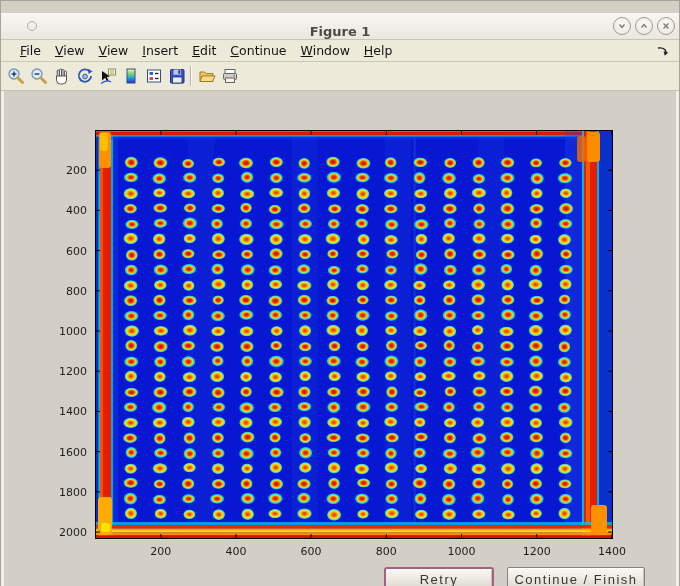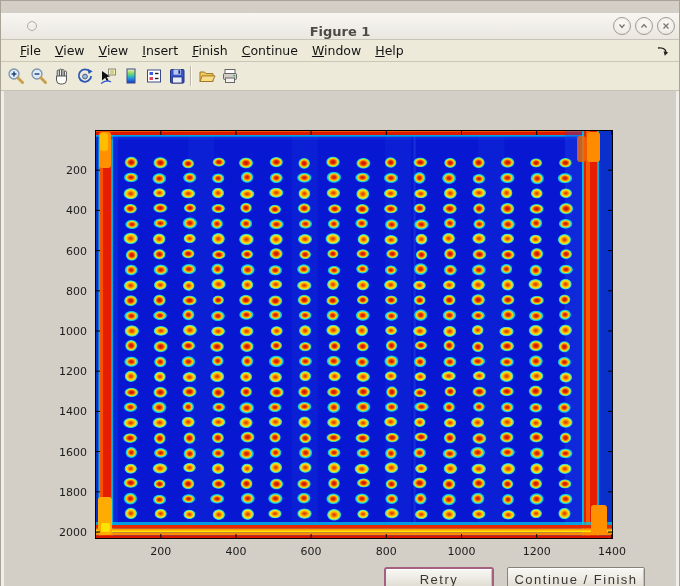--- a/index.html
+++ b/index.html
@@ -66,21 +66,21 @@
           </svg>
       </button>
     </div>
   </div>
 
   <div class="menubar">
     <span class="menu-item">File</span>
     <span class="menu-item">View</span>
     <span class="menu-item">View</span>
     <span class="menu-item">Insert</span>
-    <span class="menu-item">Finish</span>
+    <span class="menu-item">Edit</span>
     <span class="menu-item">Continue</span>
     <span class="menu-item">Window</span>
     <span class="menu-item">Help</span>
     <span class="dock-arrow">
       <svg width="13" height="13">
           <path d="M2,4 C6,3.5 9.5,5 10,8" fill="none" stroke="#222" stroke-width="1.5"></path>
           <polygon points="7.6,7.2 12.2,8.6 8.8,11.8" fill="#222"></polygon>
         </svg>
     </span>
   </div>

